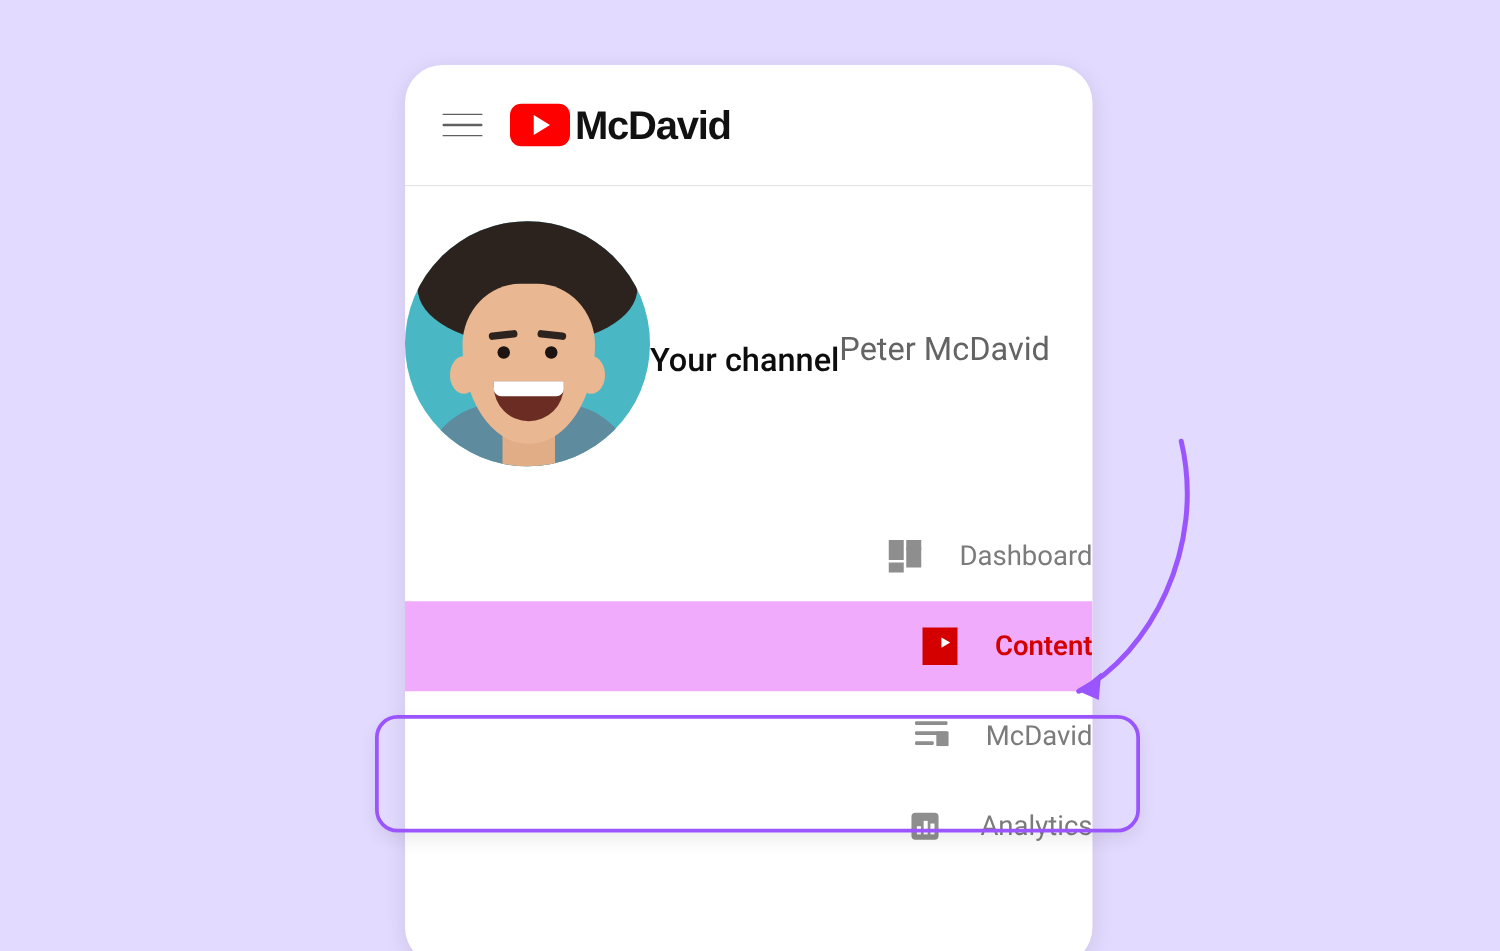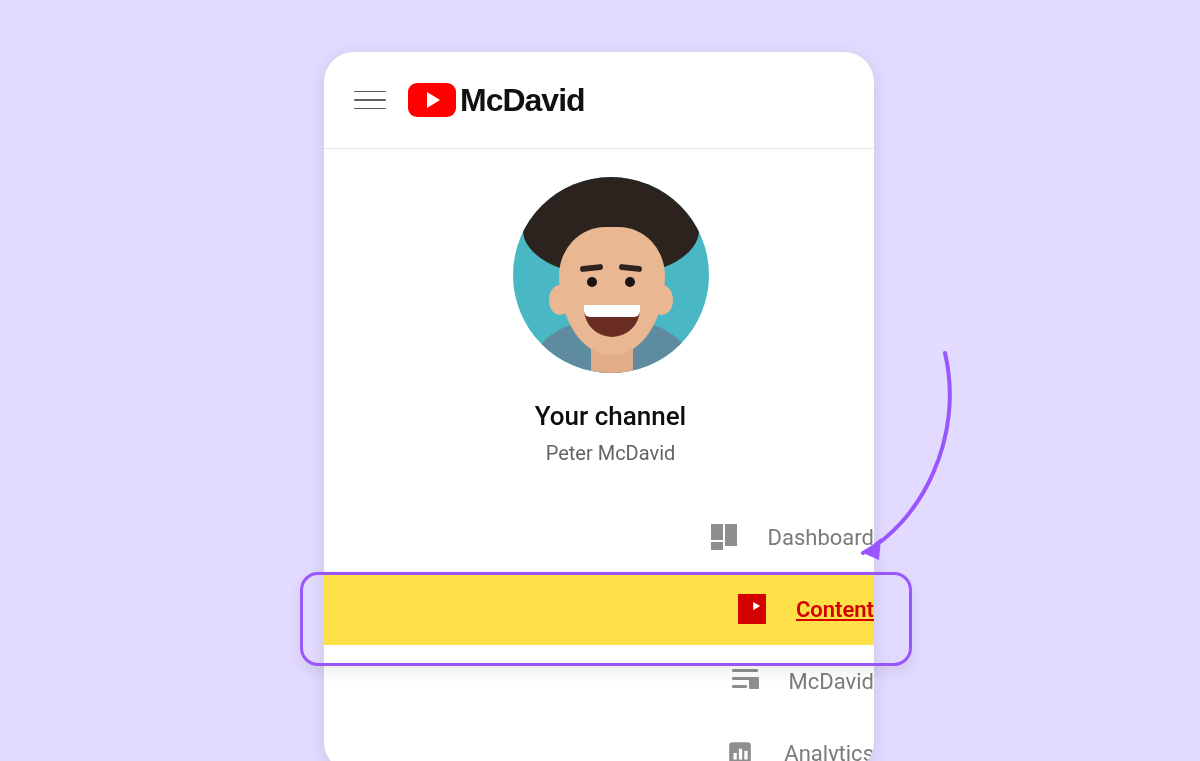--- a/index.html
+++ b/index.html
@@ -57,23 +57,22 @@
   .logo-text {
     font-family: "Arial Black", Arial, sans-serif;
     font-weight: 900;
     font-size: 32px;
     letter-spacing: -1px;
     color:#111;
   }
 
   
   .profile {
-    display:flex; flex-direction:column; align-items:center;
+    display:flex; flex-direction:row; align-items:center;
     margin-top: 28px;
-    padding-left: 23px;
   }
   .avatar {
     width:196px; height:196px; border-radius:50%;
     background:#4ab8c4; overflow:hidden; position:relative;
   }
   
   .avatar .hair {
     position:absolute; top:-14px; left:10px; width:176px; height:112px;
     background:#2d231e; border-radius:60% 60% 55% 55% / 72% 70% 48% 48%;
   }
@@ -109,44 +108,43 @@
   }
 
   .channel-title {
     margin-top: 28px;
     font-size: 26px;
     font-weight: 500;
     color:#0d0d0d;
   }
   .channel-name {
     margin-top: 10px;
-    font-size: 20px;
+    font-size: 26px;
     color:#646464;
   }
 
   
   .nav { margin-top: 36px; }
   .nav-item {
     display:flex; align-items:center;
     height:72px;
     padding-left: 32px;
     gap: 30px;
     font-size: 22px;
     color:#7b7b7b;
     cursor:pointer;
     justify-content:flex-end;
   }
   .nav-item .ic { width:28px; display:flex; align-items:center; justify-content:center; }
   .nav-item svg { fill:#8e8e8e; }
 
   .nav-item.active {
-    background:#fde047;
+    background:#f0abfc;
     color:#d40000;
     font-weight:600;
-    text-decoration:underline;
   }
   .nav-item.active svg, .nav-item.active .sq { fill:#d40000; background:#d40000; }
 
   
   .dash-ic { width:26px; height:26px; display:grid; grid-template-columns:12px 12px; grid-template-rows:12px 12px; gap:2px;}
   .dash-ic span{ background:#8e8e8e; }
   .dash-ic span:nth-child(1){height:16px;}
   .dash-ic span:nth-child(2){height:8px;}
   .dash-ic span:nth-child(3){height:8px; margin-top:4px;}
   .dash-ic span:nth-child(4){height:16px; margin-top:-8px;}

